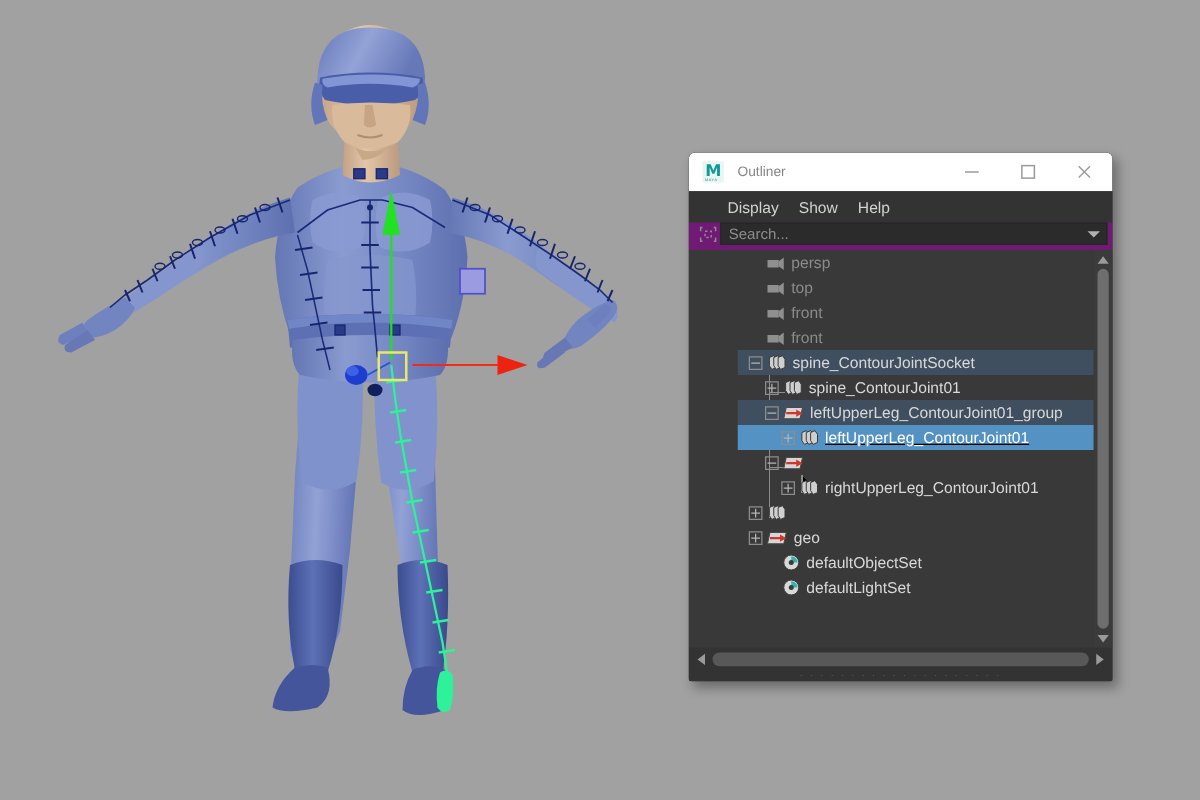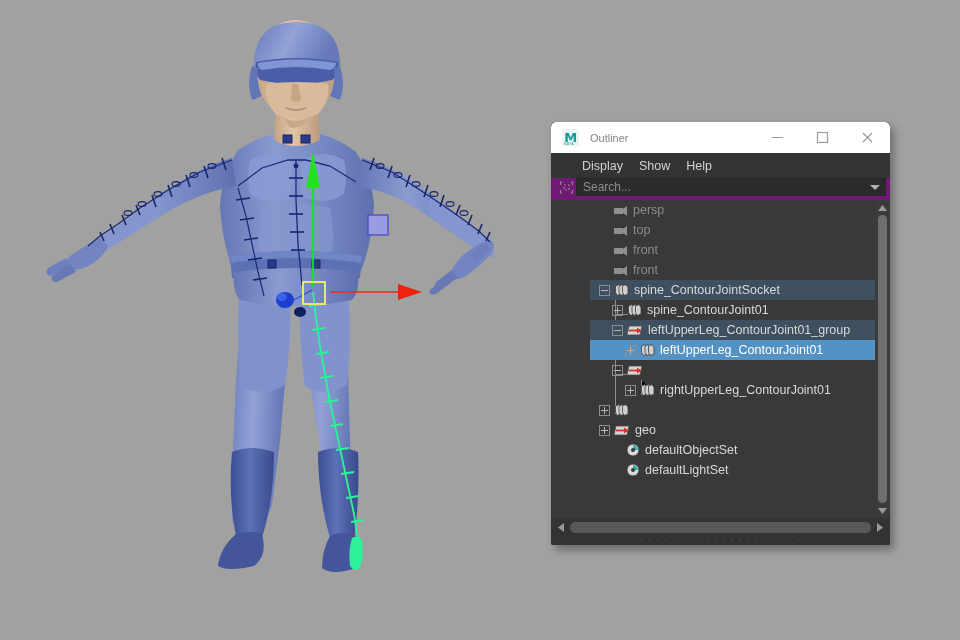--- a/index.html
+++ b/index.html
@@ -104,21 +104,21 @@
   }
   .tree {
     flex: 1; position: relative; overflow: hidden;
     background: #393939;
   }
   .row {
     height: 20px; display: flex; align-items: center;
     position: relative; white-space: nowrap;
   }
   .row.sel-inactive { background: #3f4f60; }
-  .row.sel-active   { background: #5492c3; }
+  .row.sel-active   { background: #5492c3; text-decoration: underline; }
   .row-label {
     font-size: 12.5px; color: #d8d8d8;
     line-height: 20px;
   }
   .row.dim .row-label { color: #8b8b8b; }
   .row.sel-active .row-label { color: #ffffff; }
   .indent { flex: 0 0 auto; height: 20px; }
 
   .expander {
     width: 11px; height: 11px; flex: 0 0 auto;

